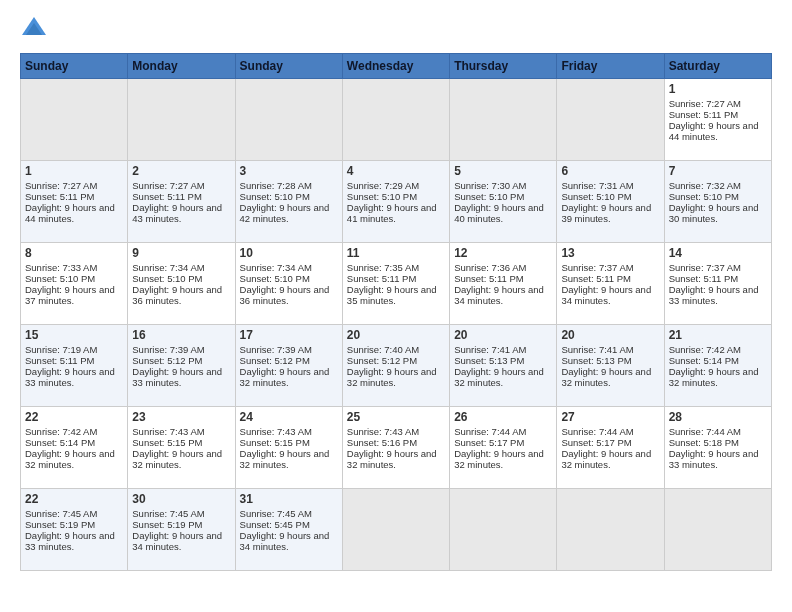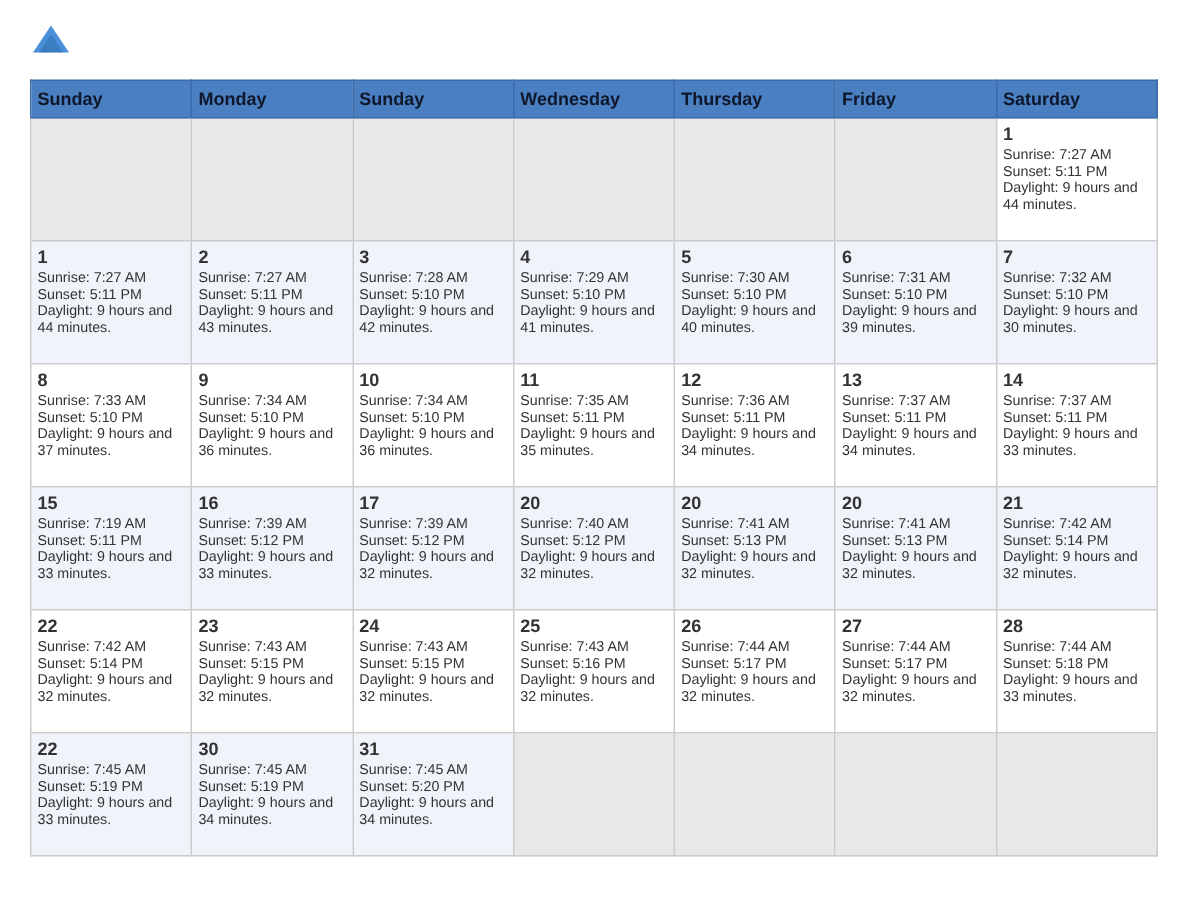--- a/index.html
+++ b/index.html
@@ -263,21 +263,21 @@
           <td><span class="day-num">22</span>
           <span>Sunrise: 7:45 AM</span><br>
           <span>Sunset: 5:19 PM</span><br>
           <span>Daylight: 9 hours and 33 minutes.</span></td>
           <td><span class="day-num">30</span>
           <span>Sunrise: 7:45 AM</span><br>
           <span>Sunset: 5:19 PM</span><br>
           <span>Daylight: 9 hours and 34 minutes.</span></td>
           <td><span class="day-num">31</span>
           <span>Sunrise: 7:45 AM</span><br>
-          <span>Sunset: 5:20 PM</span><br>
+          <span>Sunset: 5:45 PM</span><br>
           <span>Daylight: 9 hours and 34 minutes.</span></td>
           <td class="empty-cell"></td>
           <td class="empty-cell"></td>
           <td class="empty-cell"></td>
           <td class="empty-cell"></td>
         </tr>
       </tbody>
   </table>
 </div>
 

